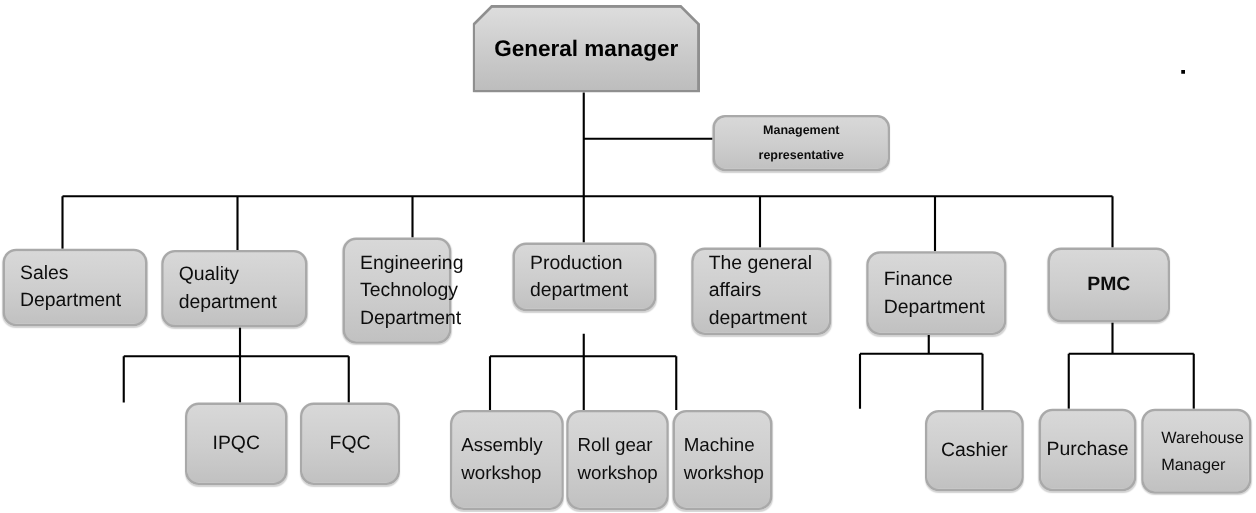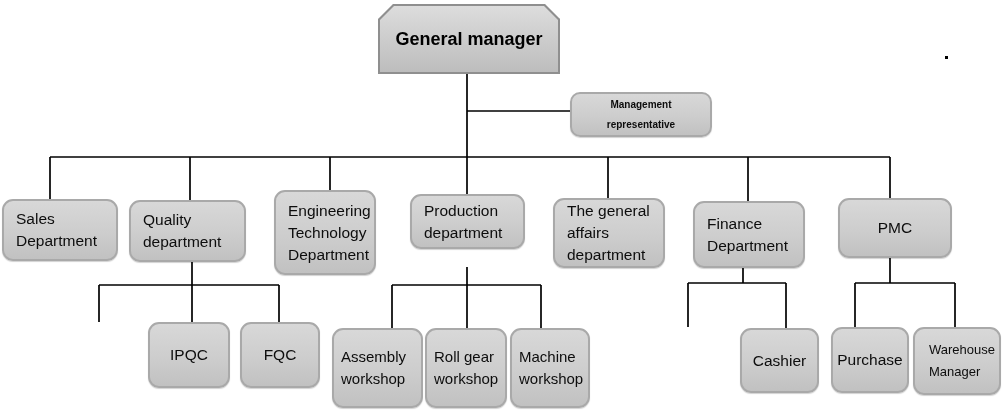--- a/index.html
+++ b/index.html
@@ -19,21 +19,21 @@
     background:linear-gradient(180deg,#d8d8d8 0%,#cdcdcd 55%,#c1c1c1 100%);
     box-shadow:0 1px 1px rgba(0,0,0,0.18);
     display:flex;
     align-items:center;
     color:#0d0d0d;
     font-size:15.5px;
     line-height:22px;
   }
   .ta-left{padding-left:12px;padding-right:2px;text-align:left;}
   .ta-center{justify-content:center;text-align:center;padding:0 2px;}
-  .workshop{font-size:15px;padding-left:7px;padding-right:0;}
+  .workshop{font-size:15px;padding-left:7px;padding-right:0;margin-left:28px;}
   .wh{font-size:13px;padding-left:14px;padding-right:0;}
   
   .gm-outer{
     position:absolute;left:378px;top:4px;width:182px;height:70px;
     background:#8f8f8f;
     clip-path:polygon(15px 0, calc(100% - 15px) 0, 100% 15px, 100% 100%, 0 100%, 0 15px);
     box-shadow:1px 1px 2px rgba(0,0,0,0.25);
   }
   .gm-inner{
     position:absolute;inset:2px;
@@ -108,37 +108,37 @@
   </div>
 
   <div class="node ta-left" style="left:2px;top:199px;width:116px;height:62px;">
     <span>Sales Department</span>
   </div>
 
   <div class="node ta-left" style="left:129px;top:200px;width:117px;height:62px;">
     <span>Quality department</span>
   </div>
 
-  <div class="node ta-left" style="left:274px;top:190px;width:102px;height:85px;">
+  <div class="node ta-left" style="left:274px;top:190px;width:87px;height:85px;">
     <span>Engineering Technology Department</span>
   </div>
 
   <div class="node ta-left" style="left:410px;top:194px;width:115px;height:55px;">
     <span>Production department</span>
   </div>
 
   <div class="node ta-left" style="left:553px;top:198px;width:112px;height:70px;">
     <span>The general affairs department</span>
   </div>
 
   <div class="node ta-left" style="left:693px;top:201px;width:112px;height:67px;">
     <span>Finance Department</span>
   </div>
 
-  <div class="node ta-center" style="left:838px;top:198px;width:114px;height:60px;">
+  <div class="node ta-center" style="left:838px;top:198px;width:98px;height:60px;font-weight:bold;">
     <span>PMC</span>
   </div>
 
 
   <div class="node ta-center" style="left:148px;top:322px;width:82px;height:66px;">
     <span>IPQC</span>
   </div>
 
   <div class="node ta-center" style="left:240px;top:322px;width:80px;height:66px;">
     <span>FQC</span>

